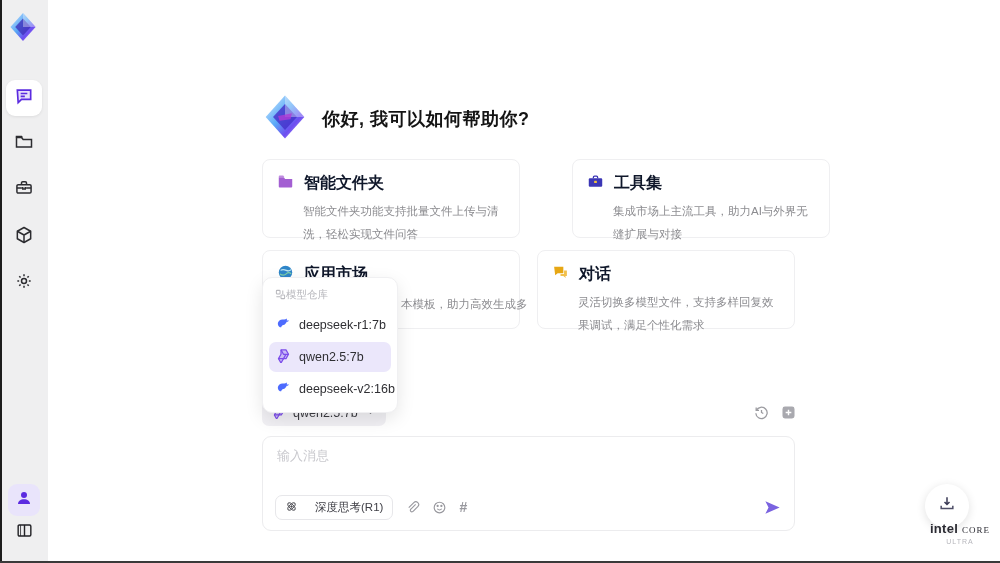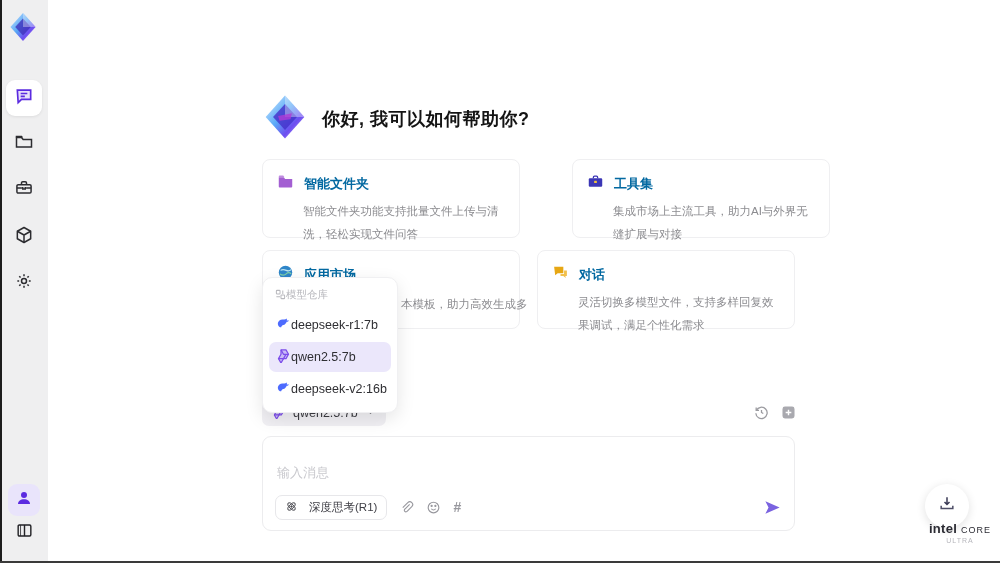--- a/index.html
+++ b/index.html
@@ -21,50 +21,50 @@
 
   
   .main { position:absolute; left:48px; top:0; width:952px; height:497px; }
 
   .greet { position:absolute; left:214px; top:94px; display:flex; align-items:center; gap:14px; }
   .greet-title { font-size:18px; font-weight:bold; color:#141414; letter-spacing:.5px; }
 
   .card { position:absolute; width:258px; height:79px; background:#fff; border:1px solid #efeff1;
           border-radius:8px; padding:13px 14px; cursor:pointer; }
   .card-head { display:flex; align-items:center; gap:10px; }
-  .card-title { font-size:13px; font-weight:bold; color:#0369a1;text-align:right; }
+  .card-title { font-size:16px; font-weight:bold; color:#0f172a;text-align:right; }
   .card-desc { margin-top:6px; margin-left:26px; font-size:11.5px; line-height:23px; color:#8c8c90; }
   .card-desc.offset { margin-left:0; position:absolute; left:138px; top:36px; white-space:nowrap; }
 
   
   .dropdown { position:absolute; left:214px; top:277px; width:136px; background:#fff;
               border:1px solid #f0f0f2; border-radius:10px; z-index:20;
               box-shadow:0 6px 18px rgba(0,0,0,.10); padding:6px 6px 8px 6px; }
   .dd-header { display:flex; align-items:center; gap:0; color:#b8b8bd; font-size:10.5px;
                padding:4px 6px 6px 6px; }
-  .dd-item { display:flex; align-items:center; font-size:12.5px; color:#2f2f33;
+  .dd-item { display:flex; align-items:center; gap:8px; font-size:12.5px; color:#2f2f33;
              padding:6px 7px; border-radius:7px; cursor:pointer; margin-top:2px; white-space:nowrap; }
   .dd-item.selected { background:#ebe7fb; }
 
   
   .selector { position:absolute; left:214px; top:400px; height:26px; background:#f1f0f4;
               border-radius:7px; display:flex; align-items:center; gap:7px; padding:0 10px;
               font-size:12.5px; color:#3c3c41; cursor:pointer; }
   .top-icons { position:absolute; top:404px; display:flex; gap:10px; align-items:center; }
 
   
   .composer { position:absolute; left:214px; top:436px; width:533px; height:95px;
               border:1px solid #ececee; border-radius:9px; background:#fff; }
   .composer textarea { position:absolute; left:14px; top:10px; width:500px; height:40px;
               border:none; outline:none; resize:none; font-family:Liberation Mono, monospace;
-              font-size:13px; color:#333; background:transparent;margin-top:17px; }
+              font-size:13px; color:#333; background:transparent; }
   .composer textarea::placeholder { color:#c9c9ce; }
   .composer-bar { position:absolute; left:12px; right:12px; bottom:10px; height:26px;
                   display:flex; align-items:center; gap:12px; }
-  .deepthink { display:flex; align-items:center; gap:11px; border:1px solid #e7e7ea; background:#fff;
+  .deepthink { display:flex; align-items:center; gap:17px; border:1px solid #e7e7ea; background:#fff;
                border-radius:7px; padding:4px 9px; font-size:11.5px; color:#3f3f46; cursor:pointer; }
   .bar-icon { color:#98989e; cursor:pointer; display:flex; align-items:center; }
   .hash { font-size:14px; color:#98989e; font-weight:bold; letter-spacing:-1px; }
   .send { margin-left:auto; cursor:pointer; display:flex; align-items:center; }
 
   
   .fab { position:absolute; left:925px; top:484px; width:44px; height:44px; border-radius:50%;
          background:#fff; box-shadow:0 2px 10px rgba(0,0,0,.12); display:flex; align-items:center;
          justify-content:center; cursor:pointer; z-index:10; }
   .intel { position:absolute; left:928px; top:521px; width:64px; text-align:center; z-index:10; }
@@ -338,20 +338,20 @@
   <div class="fab">
     <span>
       <svg width="20" height="20" viewBox="0 0 24 24" fill="none" stroke="#3a3a55" stroke-width="1.8">
         <path d="M12 4v8 M9 9.5l3 3 3-3"></path>
           <path d="M5 14v3.5h14V14" opacity=".9"></path>
       </svg>
     </span>
   </div>
   <div class="intel">
     <div class="intel-line">
-      <b>intel</b><span> </span><span style="letter-spacing:1px; font-variant:small-caps;">core</span>
+      <b>intel</b><span> </span><span style="letter-spacing:1px; font-variant:small-caps;font-family:Liberation Serif, serif;">core</span>
     </div>
     <div class="intel-sub">ULTRA</div>
   </div>
 
   <div class="edge-left"></div>
   <div class="edge-bottom"></div>
 </div>
 
 </body></html>

